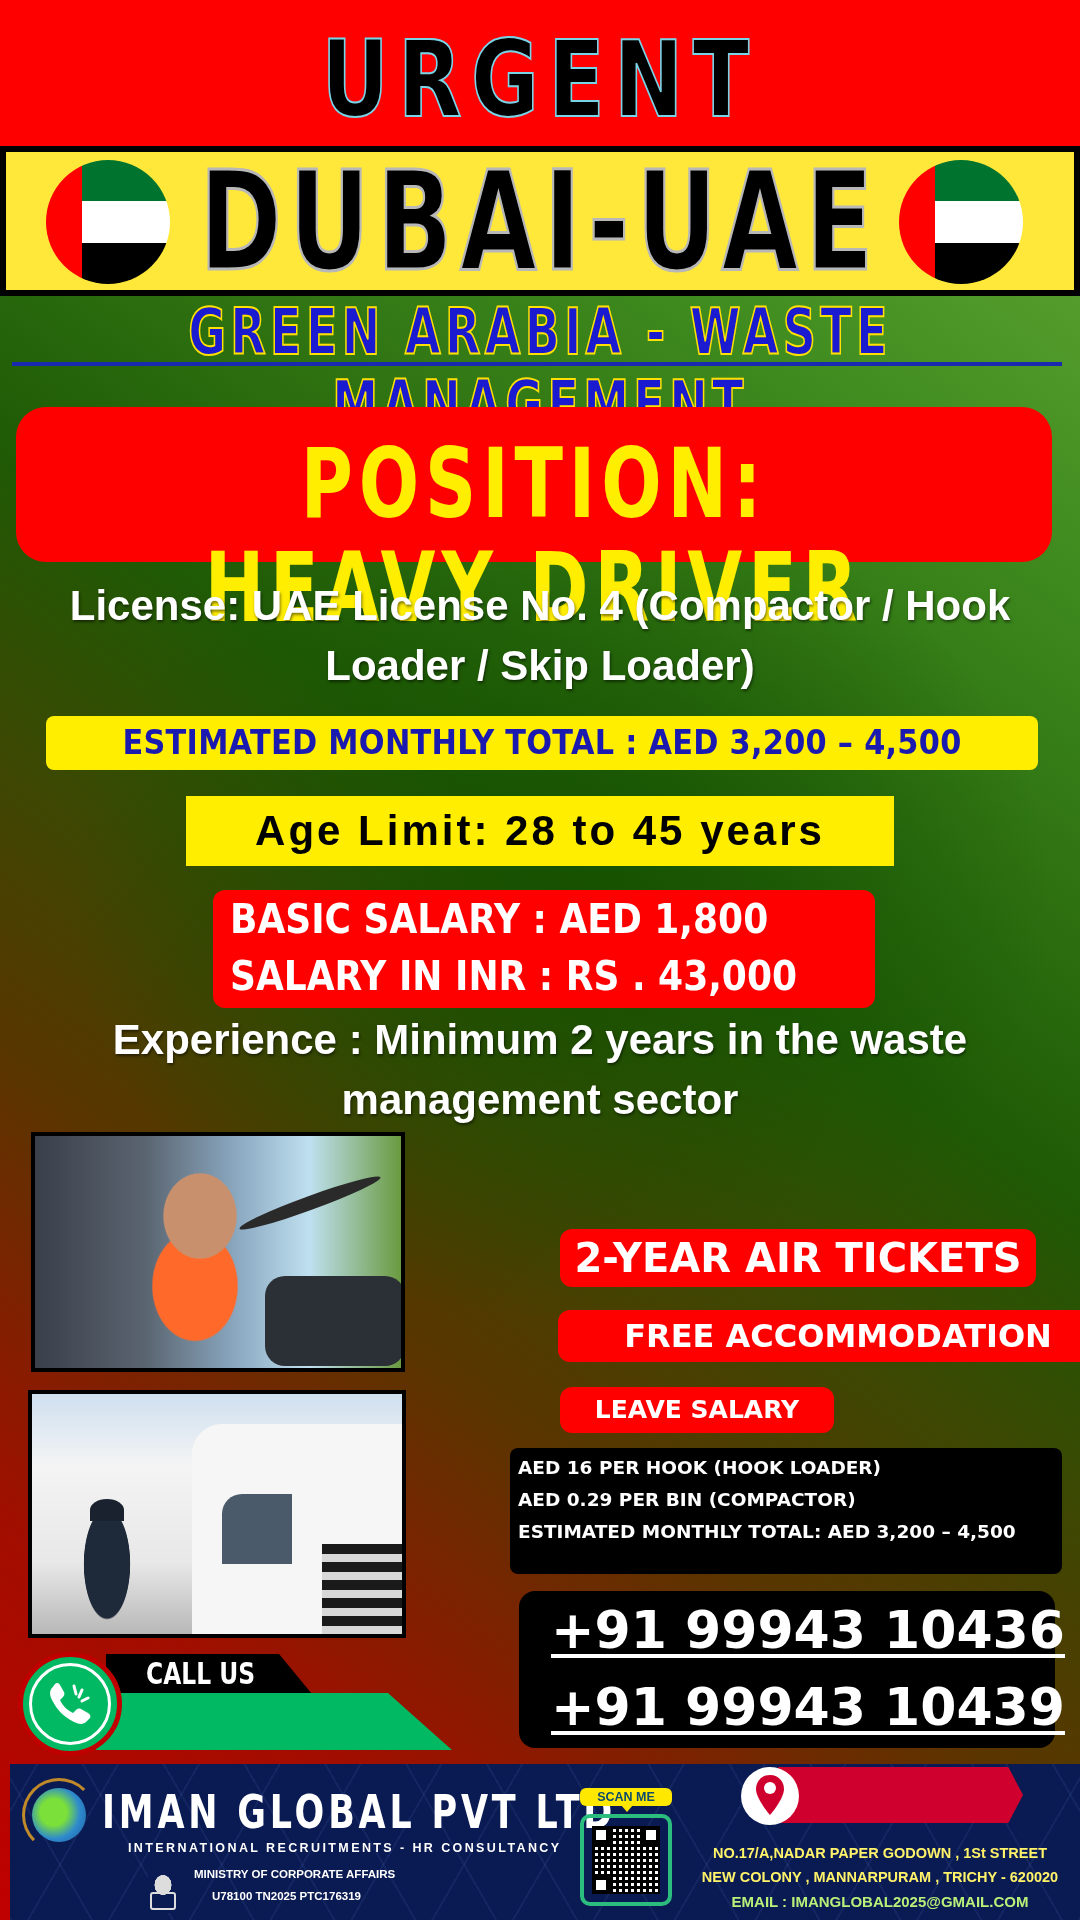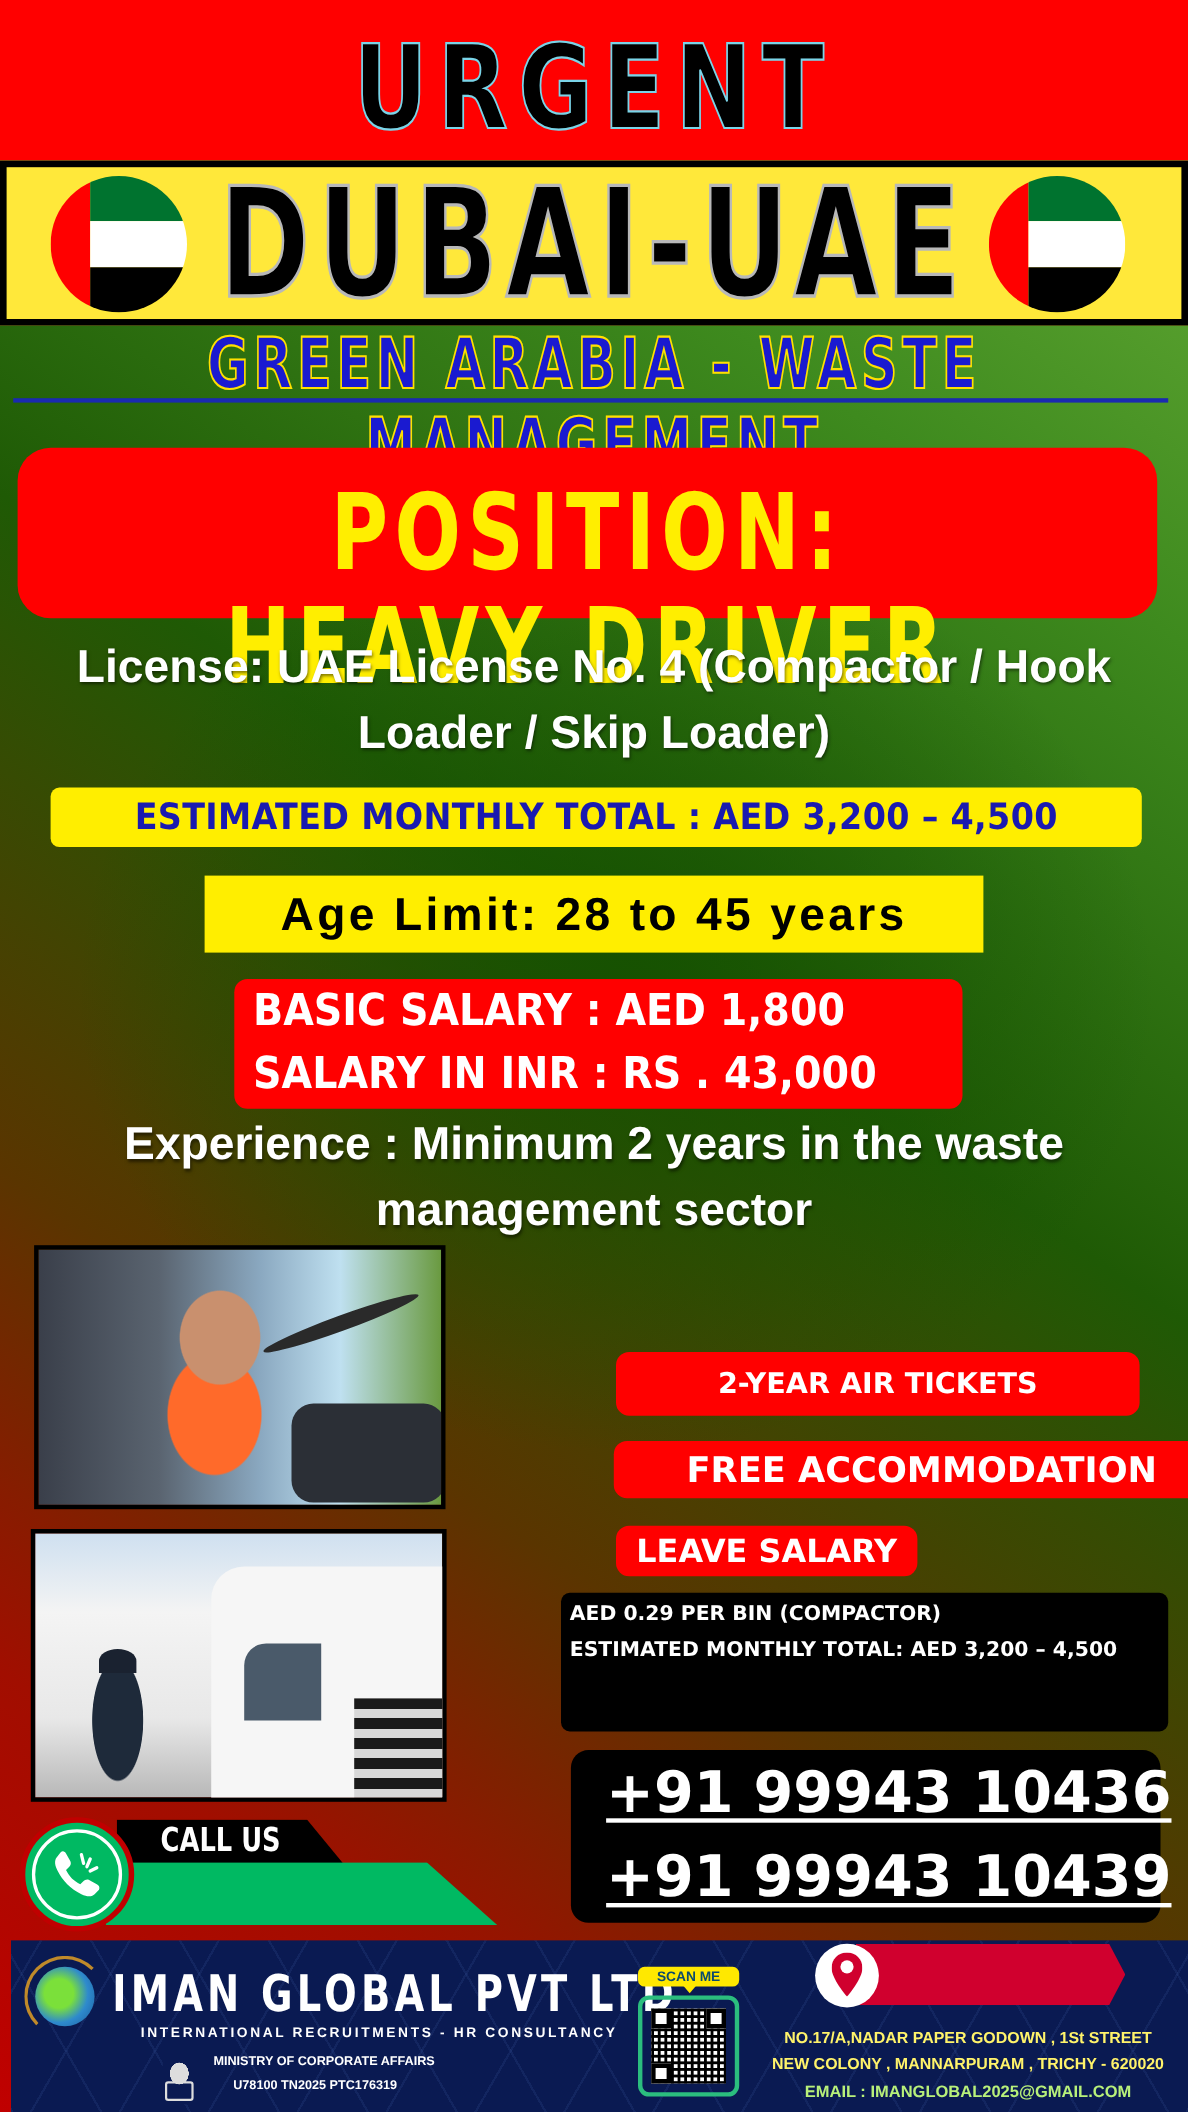--- a/index.html
+++ b/index.html
@@ -114,23 +114,23 @@
       radial-gradient(ellipse 38px 90px at 75px 170px, #1e2a3a 60%, transparent 62%),
       linear-gradient(180deg, #cfe0f0 0%, #f4f4f4 30%, #e8e8e8 70%, #b8b8b8 100%);
   }
   .photo-shape { position: absolute; }
 
   
   .pill {
     background: #ff0000; color: #fff; font-weight: bold; border-radius: 12px;
     font-family: "DejaVu Sans", sans-serif; text-align: center;
   }
-  #benefit-0 { left: 560px; top: 1229px; width: 476px; height: 58px; font-size: 26px; line-height: 58px; }
+  #benefit-0 { left: 560px; top: 1229px; width: 476px; height: 58px; font-size: 40px; line-height: 58px; }
   #benefit-1 { left: 558px; top: 1310px; width: 560px; height: 52px; font-size: 32px; line-height: 52px; }
-  #benefit-2 { left: 560px; top: 1387px; width: 274px; height: 46px; font-size: 29px; line-height: 46px; }
+  #benefit-2 { left: 560px; top: 1387px; width: 274px; height: 46px; font-size: 25px; line-height: 46px; }
 
   #rates-box {
     left: 510px; top: 1448px; width: 552px; height: 126px; background: #000; border-radius: 8px;
     padding: 4px 0 0 8px;
   }
   .rate-line {
     color: #fff; font-weight: bold; font-size: 18.5px; line-height: 32px;
     font-family: "DejaVu Sans", sans-serif; white-space: nowrap;
   }
 
@@ -284,20 +284,21 @@
   <div class="photo-shape" style="left:190px;top:100px;width:70px;height:70px;background:#4a5a6a;border-radius:20px 0 0 0;"></div>
   <div class="photo-shape" style="left:290px;top:150px;width:90px;height:90px;background:repeating-linear-gradient(#1a1a1a 0 10px,#d8d8d8 10px 18px);"></div>
   <div class="photo-shape" style="left:58px;top:105px;width:34px;height:22px;background:#1a2230;border-radius:50% 50% 0 0;"></div>
 </div>
 
 <div id="benefit-0" class="abs pill">2-YEAR AIR TICKETS</div>
 <div id="benefit-1" class="abs pill">FREE ACCOMMODATION</div>
 <div id="benefit-2" class="abs pill">LEAVE SALARY</div>
 
 <div id="rates-box" class="abs">
+  <div class="rate-line">AED 16 PER HOOK (HOOK LOADER)</div>
   <div class="rate-line">AED 0.29 PER BIN (COMPACTOR)</div>
   <div class="rate-line">ESTIMATED MONTHLY TOTAL: AED 3,200 – 4,500</div>
 </div>
 
 <div id="phones-box" class="abs"></div>
 <div id="phone-0" class="abs phone">+91 99943 10436</div>
 <div id="phone-1" class="abs phone">+91 99943 10439</div>
 
 <div id="call-black" class="abs"></div>
 <div id="call-green" class="abs"></div>

